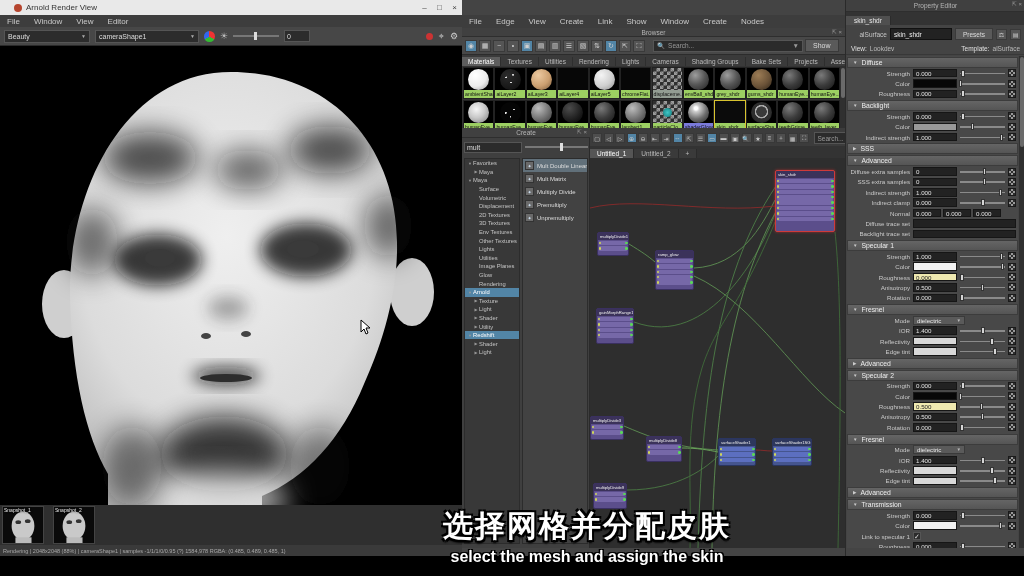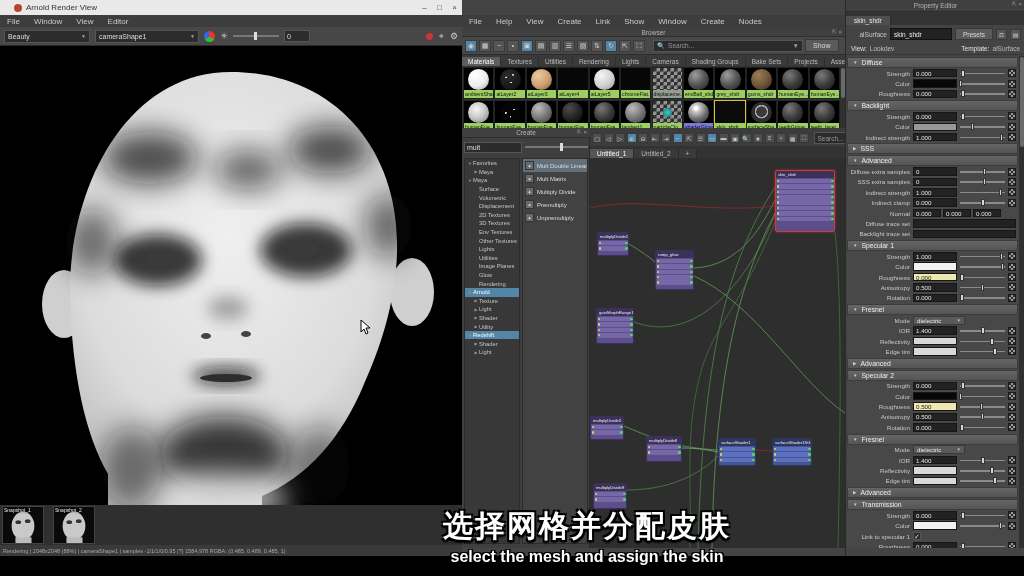--- a/index.html
+++ b/index.html
@@ -219,21 +219,21 @@
             <ellipse cx="26" cy="15" rx="3" ry="2" fill="#333"></ellipse>
             <rect x="13" y="32" width="17" height="6" fill="#bbb"></rect>
           </svg><div class="snap-label">Snapshot_2</div></div>
       </div>
     <div id="arv-status">Rendering | 2048x2048 (88%) | cameraShape1 | samples -1/1/1/0/0.95 (?) 1584,978 RGBA: (0.485, 0.489, 0.485, 1)</div>
   </div>
 
   <div id="hs">
     <div class="menubar" style="left:0;top:15px;width:562px;height:13px;" id="hs-menus">
         <div class="menu-item">File</div>
-        <div class="menu-item">Help</div>
+        <div class="menu-item">Edge</div>
         <div class="menu-item">View</div>
         <div class="menu-item">Create</div>
         <div class="menu-item">Link</div>
         <div class="menu-item">Show</div>
         <div class="menu-item">Window</div>
         <div class="menu-item">Create</div>
         <div class="menu-item">Nodes</div>
       </div>
 
     <div class="panel-hdr" style="left:0;top:28px;width:383px;height:9px;">

